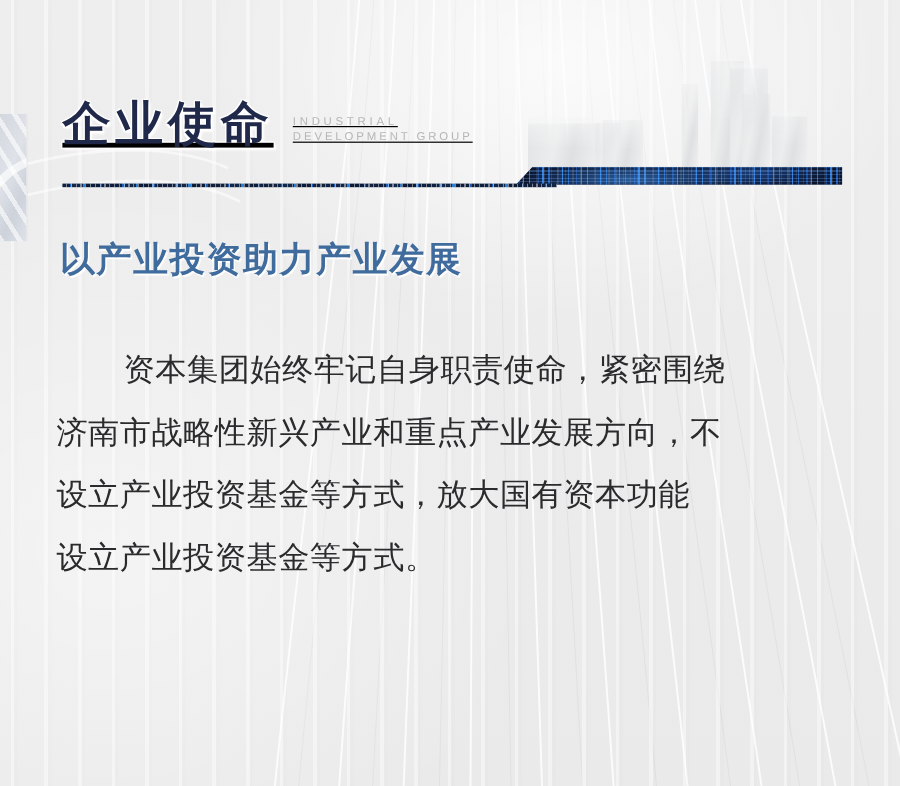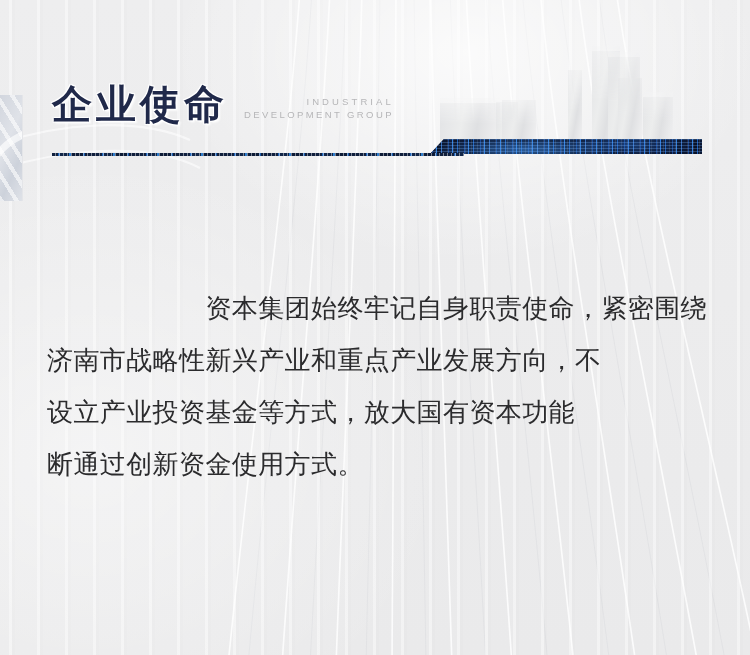--- a/index.html
+++ b/index.html
@@ -98,20 +98,21 @@
 
   
 
   .header {
     position: absolute;
     left: 52px;
     top: 84px;
     display: flex;
     align-items: flex-end;
     gap: 16px;
+    text-decoration: underline;
   }
 
   .title-cn {
     font-size: 40px;
     line-height: 1;
     font-weight: 700;
     letter-spacing: 4px;
     color: #20294a;
     text-shadow:
       1px 1px 0 #ffffff,
@@ -125,21 +126,20 @@
   .title-en {
     padding-bottom: 3px;
     color: #b6b6b8;
   }
   .title-en .en-1 {
     display: block;
     font-size: 9.5px;
     letter-spacing: 3.1px;
     line-height: 13px;
     font-weight: 400;
-    text-align: right;
   }
   .title-en .en-2 {
     display: block;
     font-size: 9.5px;
     letter-spacing: 2.4px;
     line-height: 13px;
     font-weight: 400;
   }
 
   
@@ -265,21 +265,20 @@
   }
   .body-copy .line {
     font-size: 26px;
     line-height: 52px;
     color: #2b2b2d;
     letter-spacing: 0.4px;
     white-space: nowrap;
   }
   .body-copy .line.indent {
     text-indent: 56px;
-    text-align: right;
   }
 </style>
 </head>
 <body>
 
 <div id="stage">
 
   <svg class="bg-fan" viewBox="0 0 750 655" preserveAspectRatio="none">
     <g stroke="#ffffff" stroke-width="1.6" fill="none" opacity="0.85">
       <path d="M300,-10 C288,160 255,400 228,665"></path>
@@ -338,21 +337,22 @@
   <div class="header">
     <div class="title-cn">企业使命</div>
     <div class="title-en">
       <span class="en-1">INDUSTRIAL</span>
       <span class="en-2">DEVELOPMENT GROUP</span>
     </div>
   </div>
 
   <div class="rule-thin"></div>
 
+  <div class="headline">以产业投资助力产业发展</div>
 
   <div class="body-copy">
     <div class="line indent">资本集团始终牢记自身职责使命，紧密围绕</div>
     <div class="line">济南市战略性新兴产业和重点产业发展方向，不</div>
     <div class="line">设立产业投资基金等方式，放大国有资本功能</div>
-    <div class="line">断通过创新资金使用方式。</div>
+    <div class="line">设立产业投资基金等方式。</div>
   </div>
 
 </div>
 
 </body></html>

